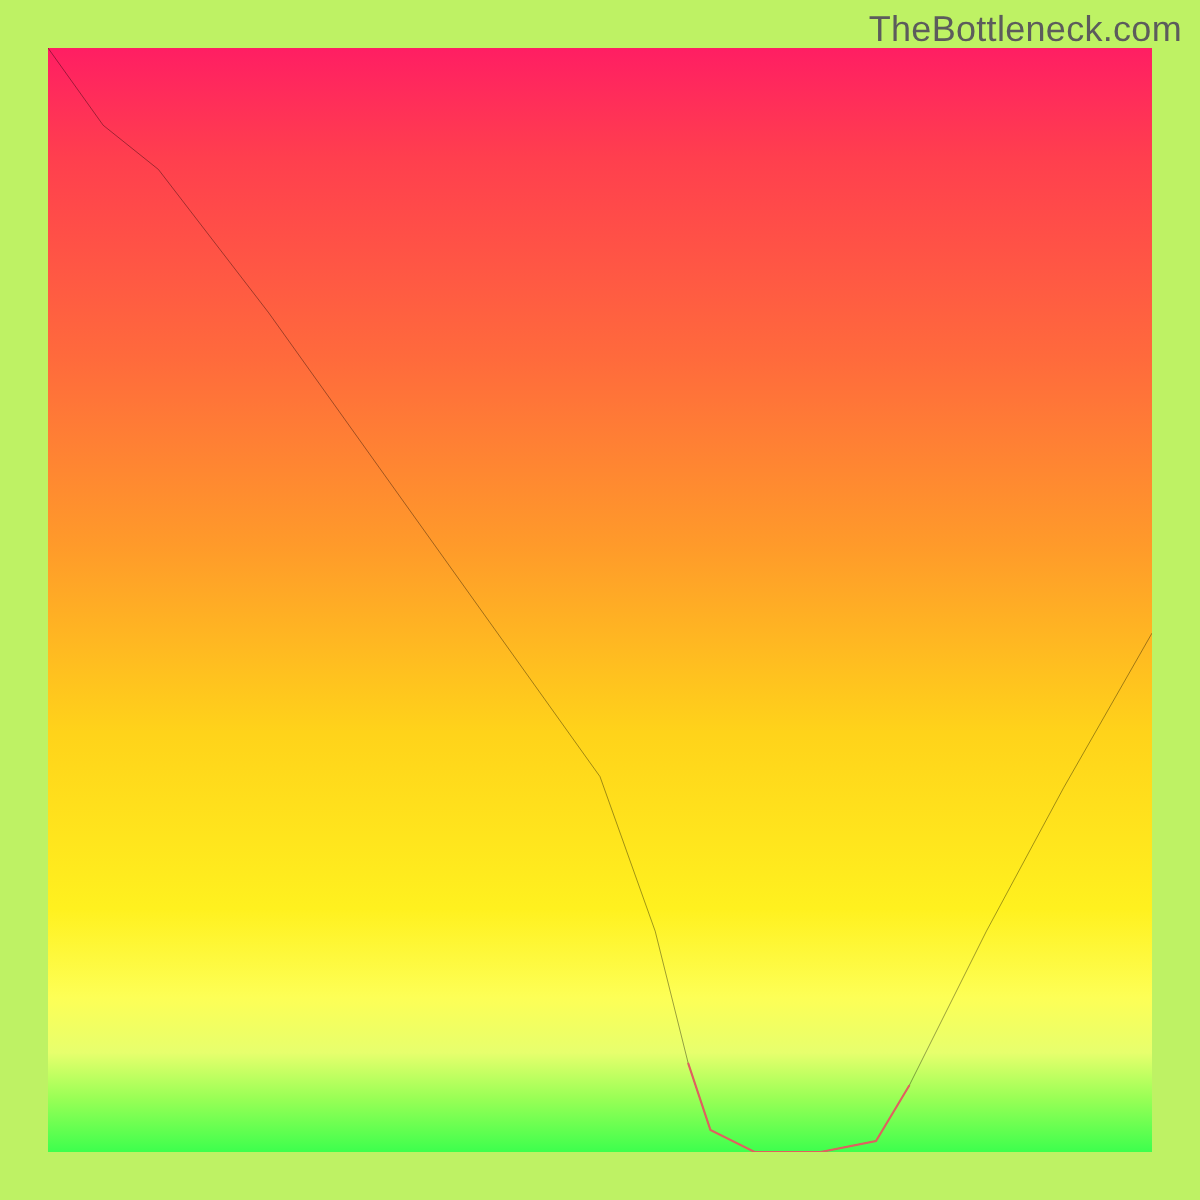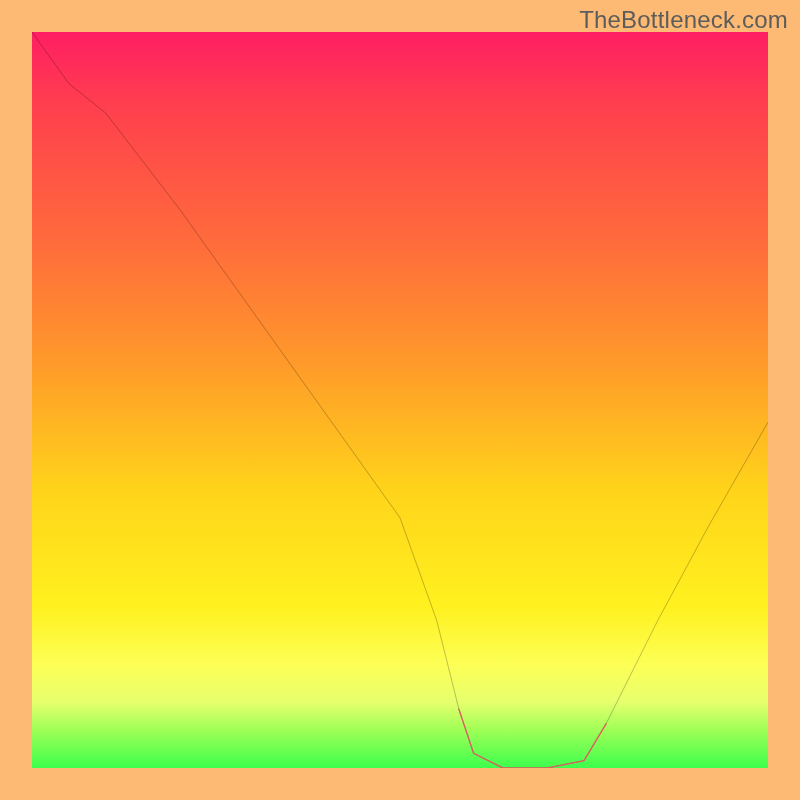--- a/index.html
+++ b/index.html
@@ -8,21 +8,21 @@
     width: 800px;
     height: 800px;
     background: #000;
     font-family: Arial, Helvetica, sans-serif;
     overflow: hidden;
   }
   .frame {
     position: relative;
     width: 800px;
     height: 800px;
-    background: #fdba74;
+    background: #bef264;
   }
   .watermark {
     position: absolute;
     top: 6px;
     right: 12px;
     color: #5c5c5c;
     font-size: 24px;
     font-weight: 400;
     letter-spacing: 0.2px;
     user-select: none;

